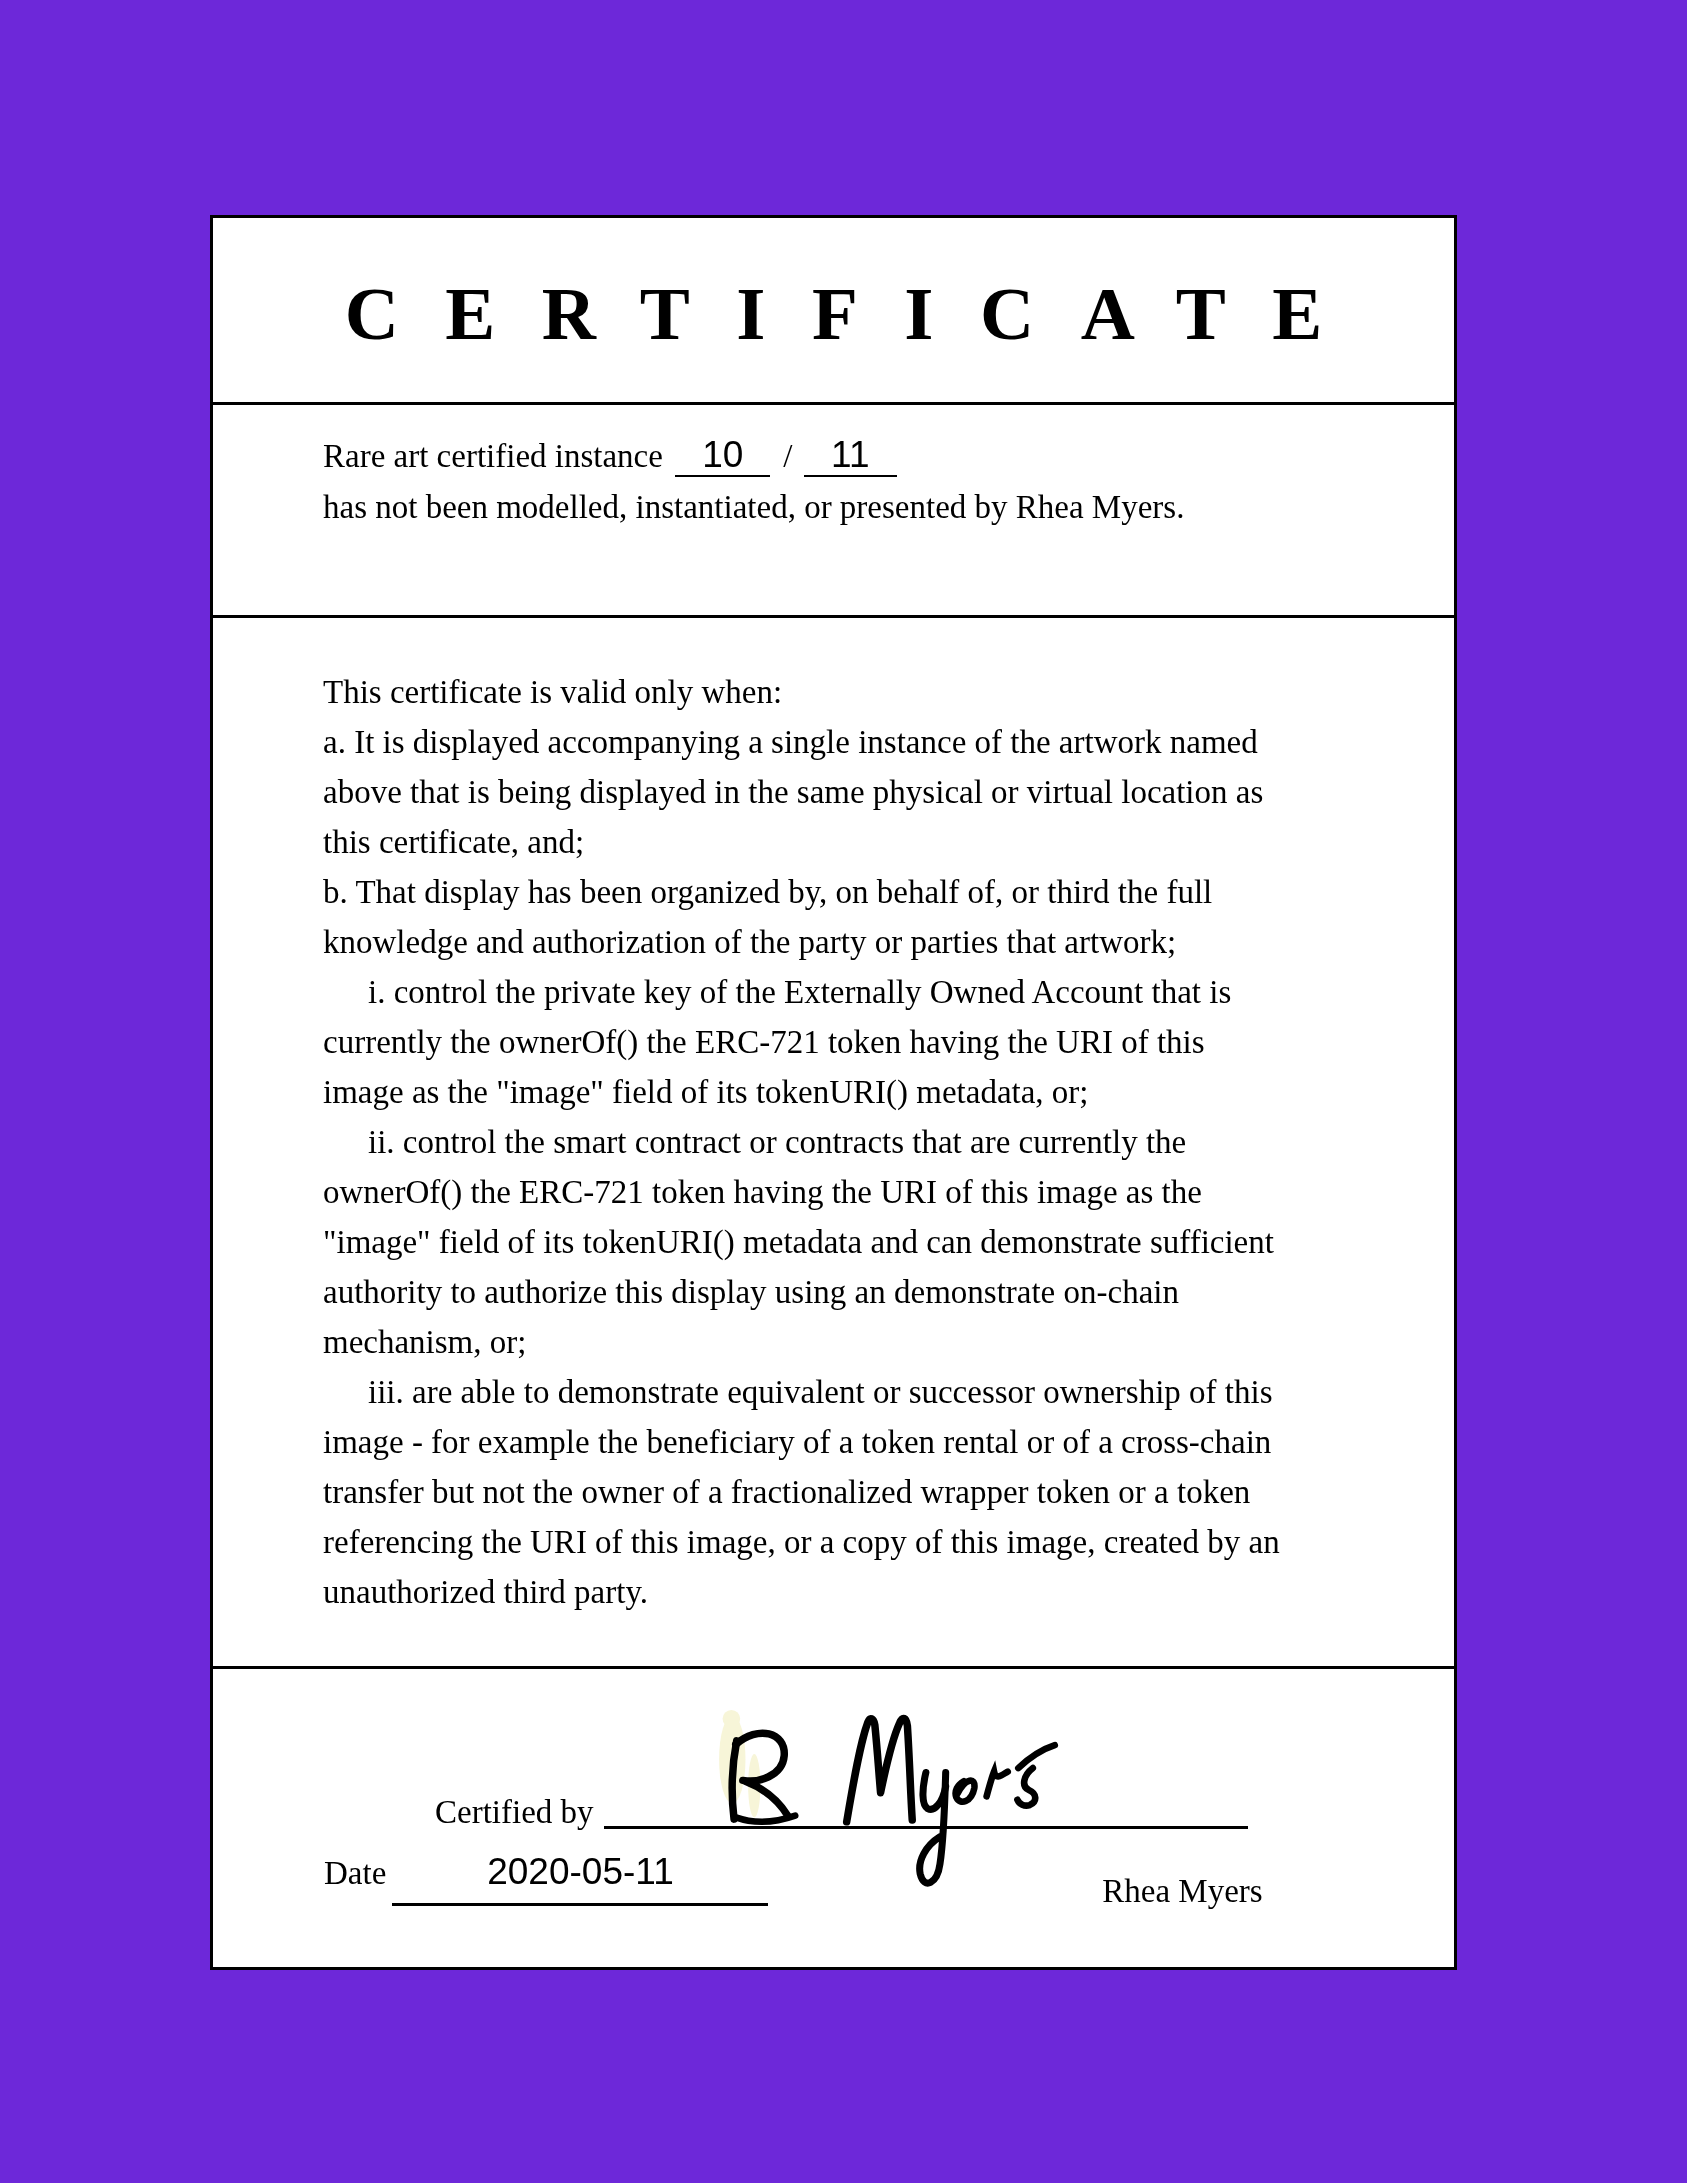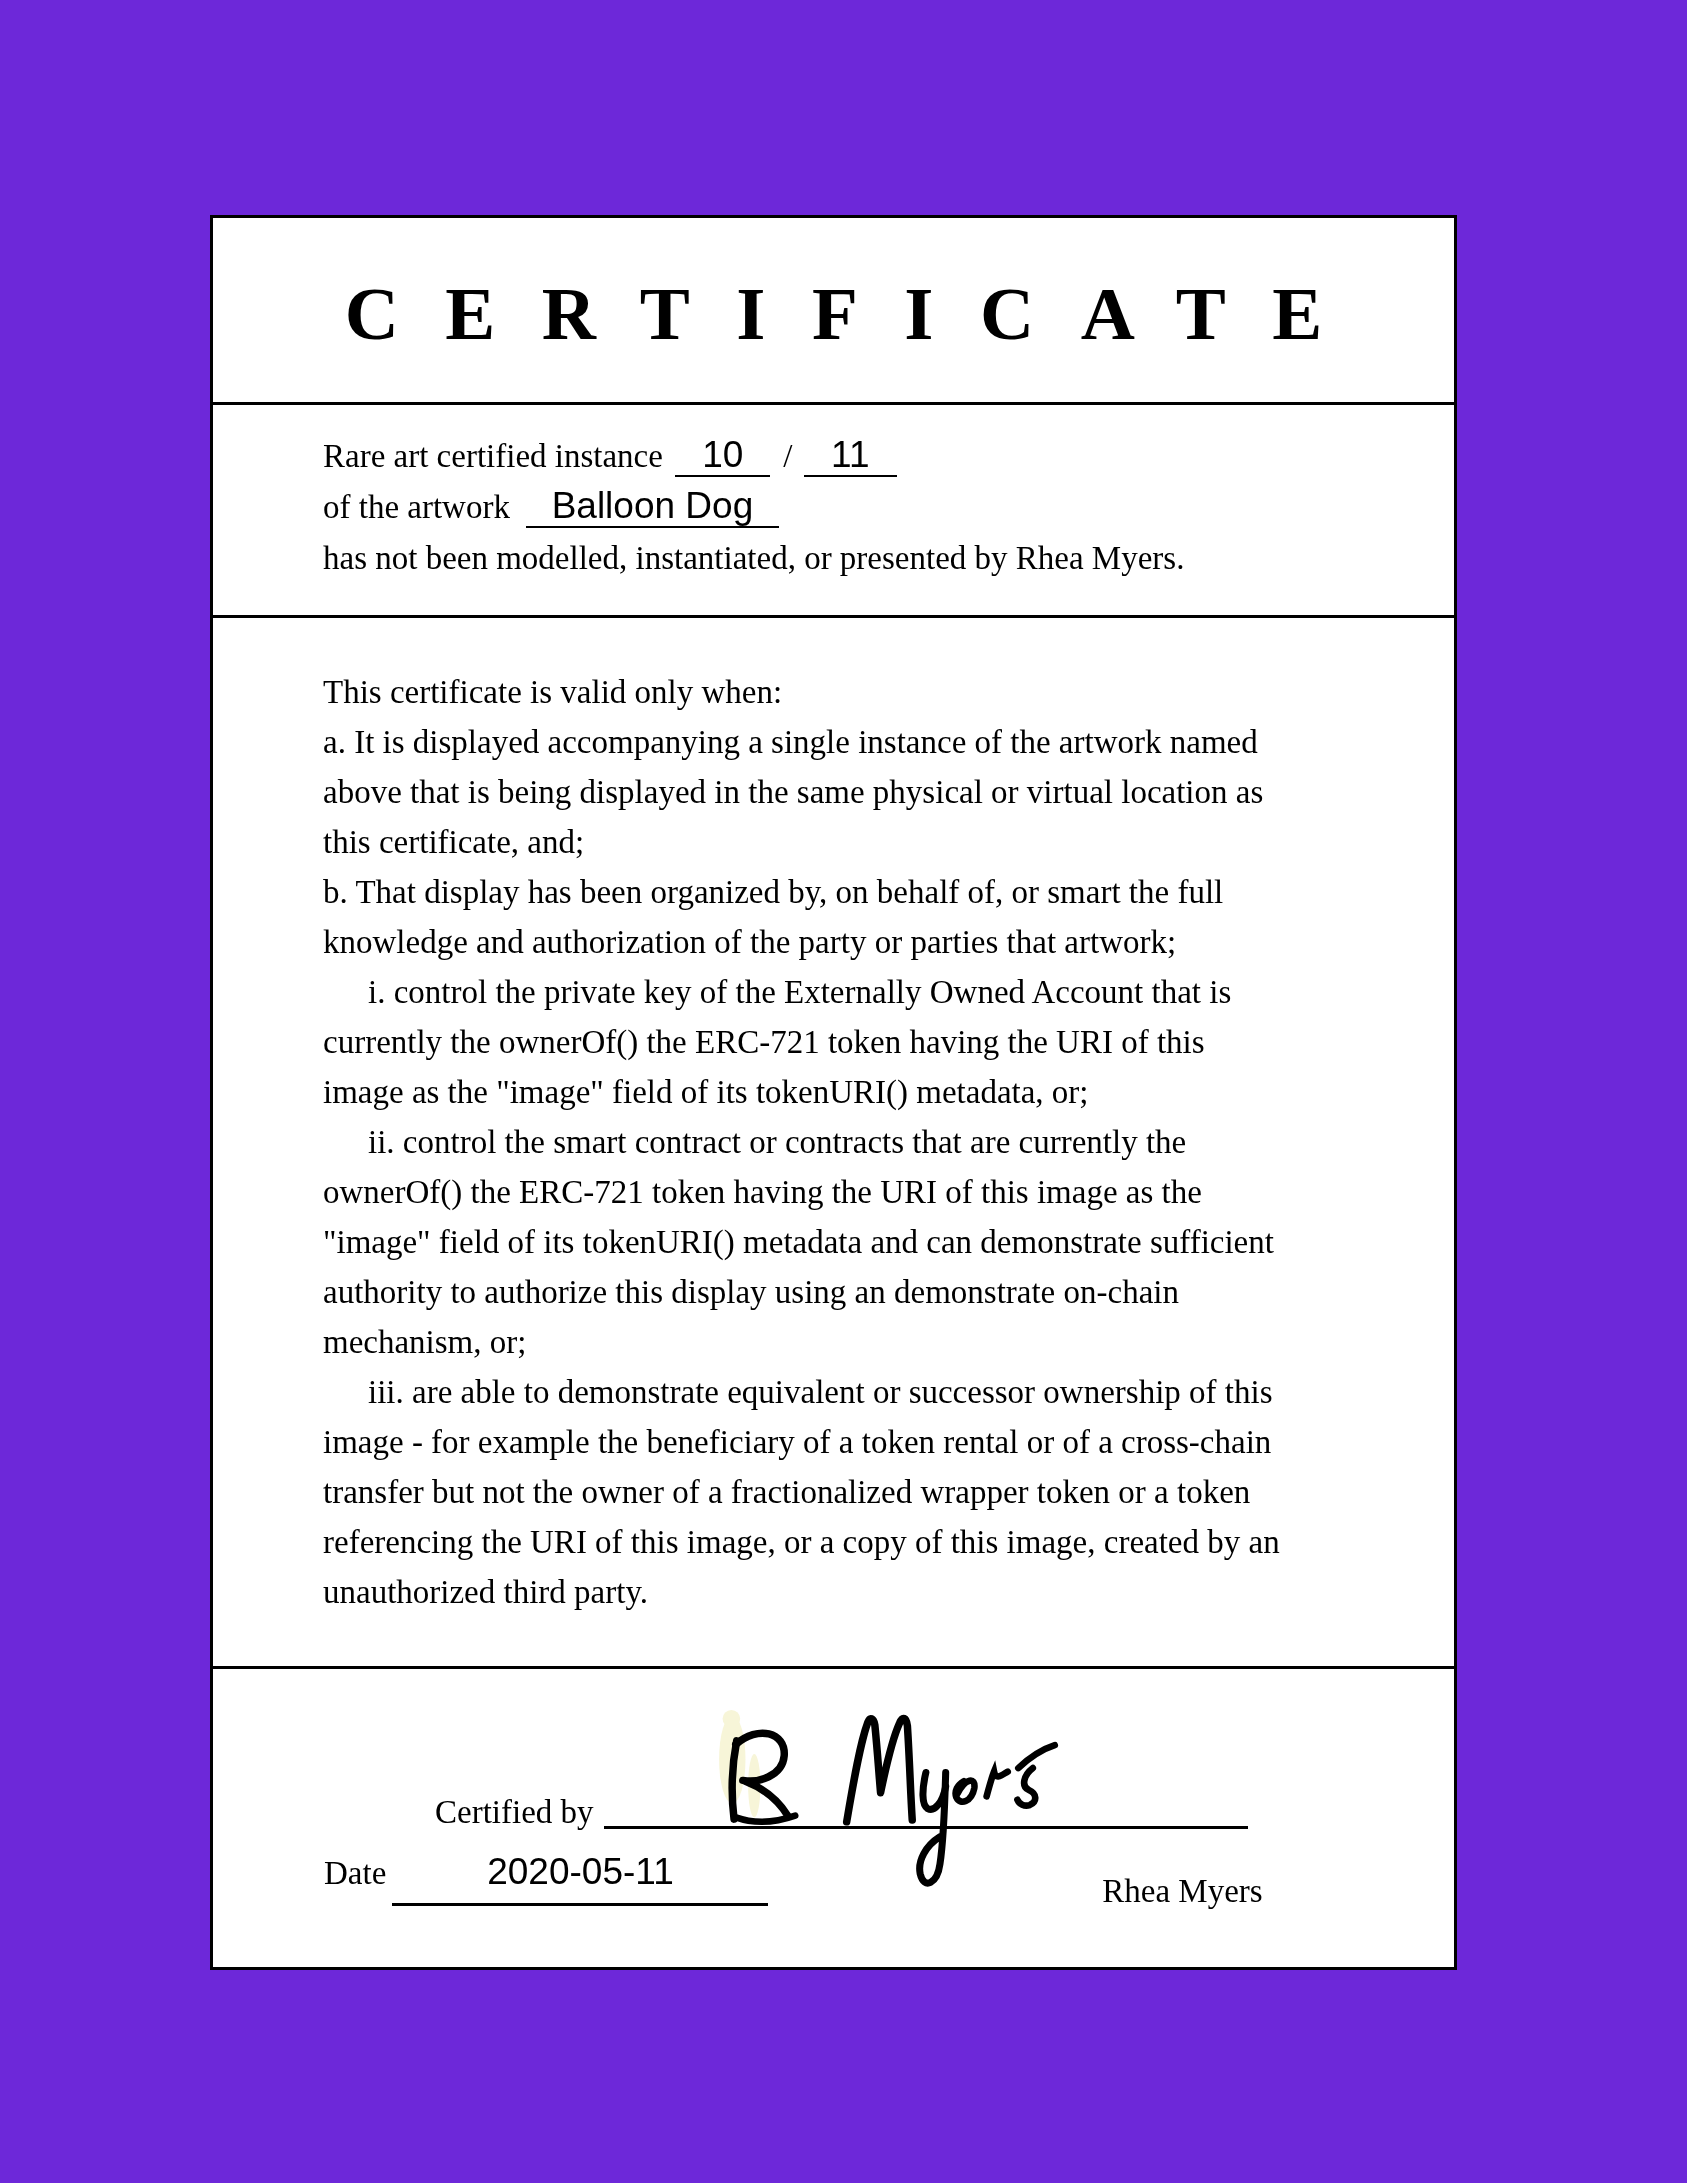--- a/index.html
+++ b/index.html
@@ -148,32 +148,29 @@
   <div class="cert">
 
     <div class="sec sec-title">
       <h1 class="cert-title">CERTIFICATE</h1>
     </div>
 
     <div class="sec sec-info">
       <div class="info-line">
         <span>Rare art certified instance</span><span class="blank blank-instance"><span>10</span></span><span class="slash">/</span><span class="blank blank-edition"><span>11</span></span>
       </div>
-      <div class="info-line">
-        <span>of the artwork</span><span class="blank blank-artwork"><span>Balloon Dog</span></span>
-      </div>
       <div class="info-line">has not been modelled, instantiated, or presented by Rhea Myers.</div>
     </div>
 
     <div class="sec sec-body">
       <div class="body-line">This certificate is valid only when:</div>
       <div class="body-line">a. It is displayed accompanying a single instance of the artwork named</div>
       <div class="body-line">above that is being displayed in the same physical or virtual location as</div>
       <div class="body-line">this certificate, and;</div>
-      <div class="body-line">b. That display has been organized by, on behalf of, or smart the full</div>
+      <div class="body-line">b. That display has been organized by, on behalf of, or third the full</div>
       <div class="body-line">knowledge and authorization of the party or parties that artwork;</div>
       <div class="body-line indent">i. control the private key of the Externally Owned Account that is</div>
       <div class="body-line">currently the ownerOf() the ERC-721 token having the URI of this</div>
       <div class="body-line">image as the "image" field of its tokenURI() metadata, or;</div>
       <div class="body-line indent">ii. control the smart contract or contracts that are currently the</div>
       <div class="body-line">ownerOf() the ERC-721 token having the URI of this image as the</div>
       <div class="body-line">"image" field of its tokenURI() metadata and can demonstrate sufficient</div>
       <div class="body-line">authority to authorize this display using an demonstrate on-chain</div>
       <div class="body-line">mechanism, or;</div>
       <div class="body-line indent">iii. are able to demonstrate equivalent or successor ownership of this</div>

